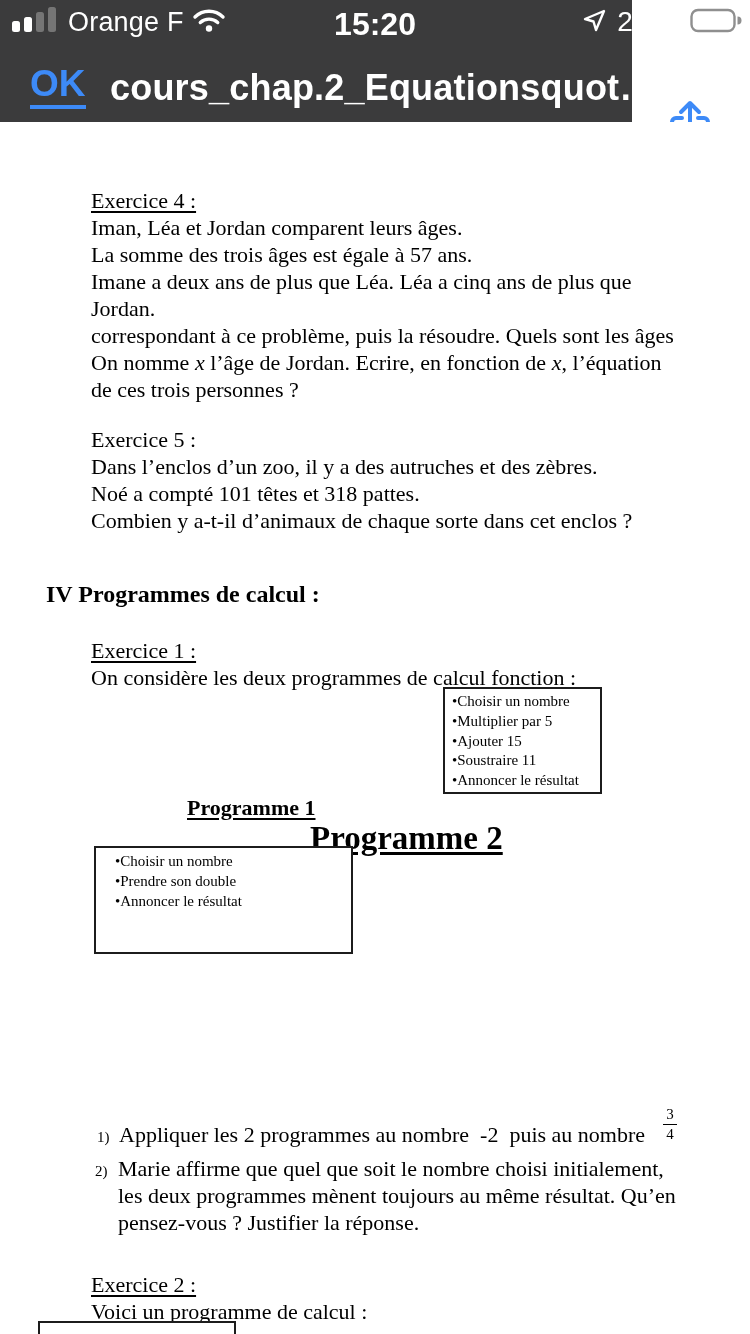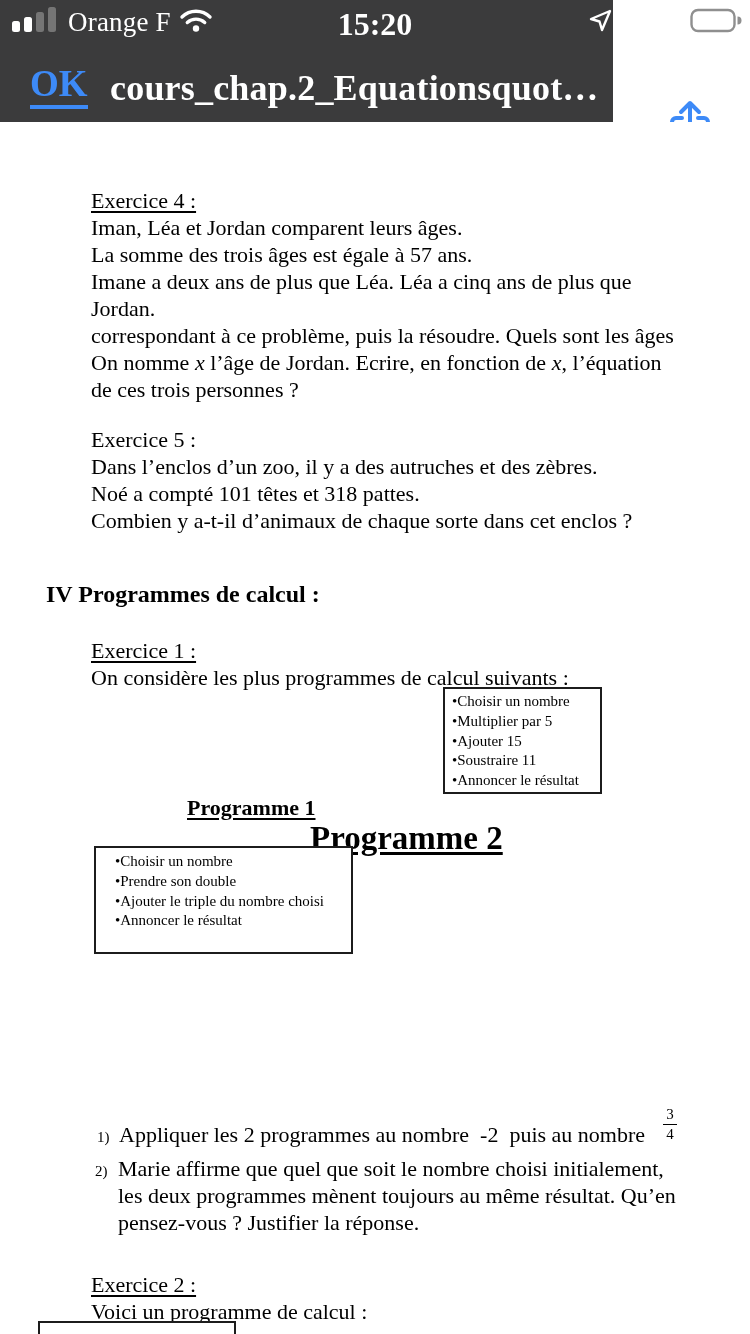--- a/index.html
+++ b/index.html
@@ -4,21 +4,21 @@
 <style>
   html,body { margin:0; padding:0; background:#222; }
   #screen {
     position:relative; width:750px; height:1334px;
     background:#ffffff; overflow:hidden;
     font-family:"Liberation Serif", serif; color:#000;
   }
   
   .chrome {
     position:absolute; top:0; left:0; width:613px; height:127px;
-    background:#3B3B3C; font-family:Liberation Serif, serif;
+    background:#3B3B3C; font-family:Liberation Sans, sans-serif;padding-left:19px;
   }
   .statusbar { position:absolute; top:0; left:0; width:750px; height:45px; }
   .sb-left  { position:absolute; left:12px; top:6px; display:flex; align-items:center; gap:8px; }
   .carrier  { color:#fff; font-size:27px; letter-spacing:.2px; }
   .sb-time  { position:absolute; left:0; top:6px; width:750px; text-align:center;
               color:#fff; font-size:32px; font-weight:700; }
   .sb-right { position:absolute; right:8px; top:6px; display:flex; align-items:center; gap:9px; }
   .batt-pct { color:#fff; font-size:28px; }
   
   .navbar { position:absolute; top:45px; left:0; width:750px; height:82px; }
@@ -135,38 +135,37 @@
           <div class="line">Dans l’enclos d’un zoo, il y a des autruches et des zèbres.</div>
           <div class="line">Noé a compté 101 têtes et 318 pattes.</div>
           <div class="line">Combien y a-t-il d’animaux de chaque sorte dans cet enclos ?</div>
         </div>
     </div>
 
     <div class="abs section-h" style="left:46px; top:459px;"><span>IV </span><span class="u">Programmes de calcul :</span></div>
 
     <div class="abs" style="left:91px; top:515px;">
       <div class="ex-title">Exercice 1 :</div>
-      <div class="line">On considère les plus programmes de calcul suivants :</div>
+      <div class="line">On considère les deux programmes de calcul fonction :</div>
     </div>
 
     <div class="abs calc-box" style="left:443px; top:565px; width:159px; height:107px; padding:3px 4px 0 7px;">
         <div class="bitem">Choisir un nombre</div>
         <div class="bitem">Multiplier par 5</div>
         <div class="bitem">Ajouter 15</div>
         <div class="bitem">Soustraire 11</div>
         <div class="bitem">Annoncer le résultat</div>
       </div>
 
     <div class="abs prog-label" style="left:187px; top:673px; font-size:22px;">Programme 1</div>
     <div class="abs prog-label" style="left:310px; top:698px; font-size:33px;">Programme 2</div>
 
     <div class="abs calc-box" style="left:94px; top:724px; width:259px; height:108px; padding:4px 6px 0 19px;">
         <div class="bitem">Choisir un nombre</div>
         <div class="bitem">Prendre son double</div>
-        <div class="bitem">Ajouter le triple du nombre choisi</div>
         <div class="bitem">Annoncer le résultat</div>
       </div>
 
     <div class="abs q-marker" style="left:97px; top:1007px;">1)</div>
     <div class="abs line" style="left:119px; top:999px;">Appliquer les 2 programmes au nombre  -2  puis au nombre</div>
     <div class="abs frac" style="left:660px; top:983px;">
       <span class="num">3</span>
       <span class="den">4</span>
     </div>
 

